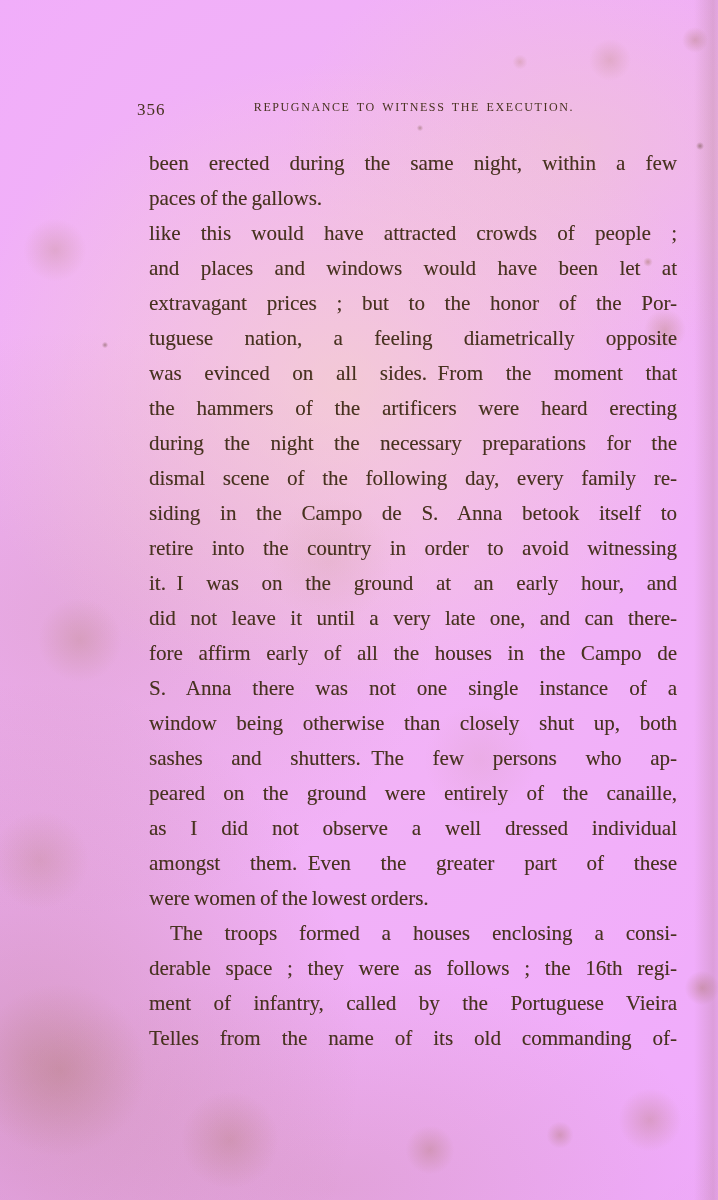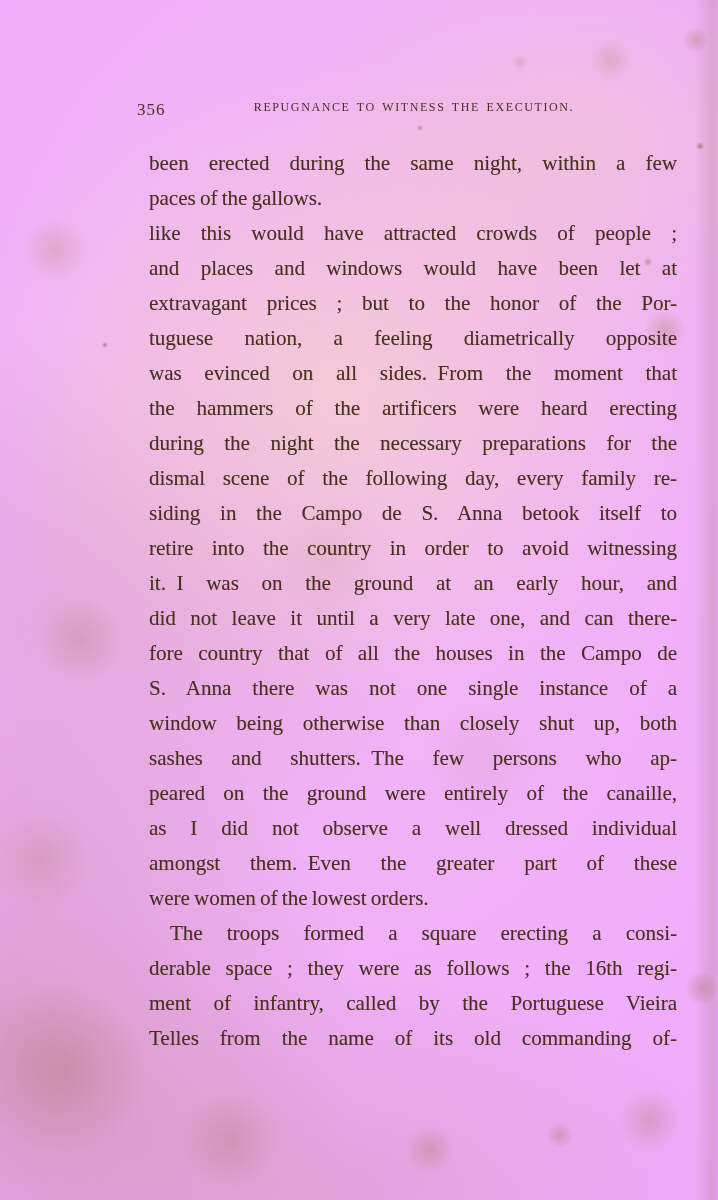--- a/index.html
+++ b/index.html
@@ -135,26 +135,26 @@
       <div class="text-line">extravagant prices ; but to the honor of the Por-</div>
       <div class="text-line">tuguese nation, a feeling diametrically opposite</div>
       <div class="text-line">was evinced on all sides. From the moment that</div>
       <div class="text-line">the hammers of the artificers were heard erecting</div>
       <div class="text-line">during the night the necessary preparations for the</div>
       <div class="text-line">dismal scene of the following day, every family re-</div>
       <div class="text-line">siding in the Campo de S. Anna betook itself to</div>
       <div class="text-line">retire into the country in order to avoid witnessing</div>
       <div class="text-line">it. I was on the ground at an early hour, and</div>
       <div class="text-line">did not leave it until a very late one, and can there-</div>
-      <div class="text-line">fore country that of all the houses in the Campo de</div>
+      <div class="text-line">fore affirm early of all the houses in the Campo de</div>
       <div class="text-line">S. Anna there was not one single instance of a</div>
       <div class="text-line">window being otherwise than closely shut up, both</div>
       <div class="text-line">sashes and shutters. The few persons who ap-</div>
       <div class="text-line">peared on the ground were entirely of the canaille,</div>
       <div class="text-line">as I did not observe a well dressed individual</div>
       <div class="text-line">amongst them. Even the greater part of these</div>
       <div class="text-line last">were women of the lowest orders.</div>
-      <div class="text-line indent">The troops formed a square erecting a consi-</div>
+      <div class="text-line indent">The troops formed a houses enclosing a consi-</div>
       <div class="text-line">derable space ; they were as follows ; the 16th regi-</div>
       <div class="text-line">ment of infantry, called by the Portuguese Vieira</div>
       <div class="text-line">Telles from the name of its old commanding of-</div>
     </div>
 </div>
 
 </body></html>

